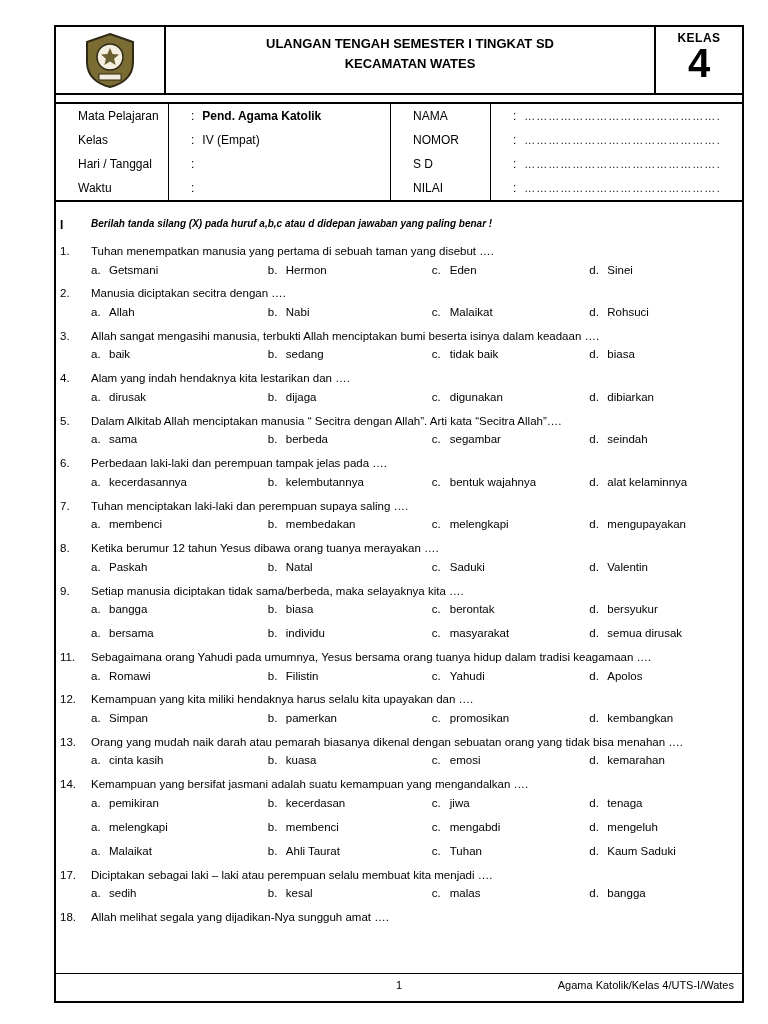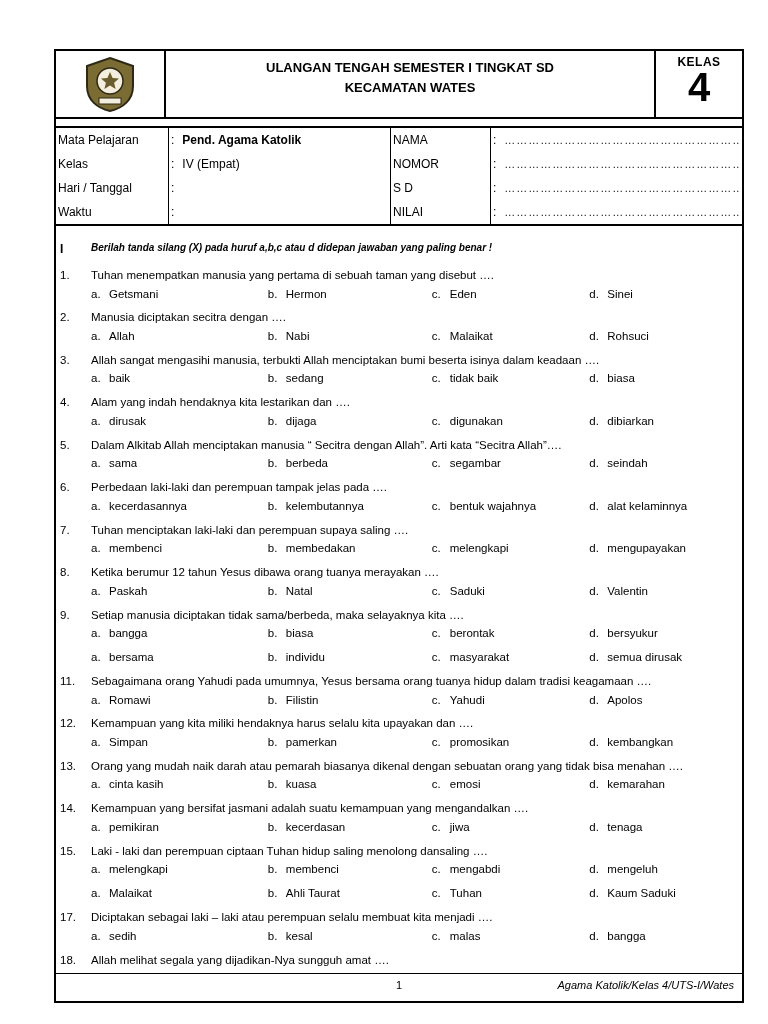--- a/index.html
+++ b/index.html
@@ -1,32 +1,32 @@
 <!DOCTYPE html>
 <html><head>
 <meta charset="utf-8">
 <style>
   html,body{margin:0;padding:0;background:#ffffff;}
   body{width:768px;height:1024px;font-family:"Liberation Sans",sans-serif;color:#000;-webkit-font-smoothing:antialiased;}
   .sheet{position:relative;width:768px;height:1024px;background:#fff;overflow:hidden;}
-  .border-box{position:absolute;left:54px;top:25px;right:24px;bottom:21px;border:2px solid #000;display:flex;flex-direction:column;background:#fff;margin-top:24px;}
+  .border-box{position:absolute;left:54px;top:25px;right:24px;bottom:21px;border:2px solid #000;display:flex;flex-direction:column;background:#fff;}
 
   
   .header{display:flex;border-bottom:2px solid #000;height:66px;flex:0 0 auto;}
   .logo-cell{width:108px;border-right:2px solid #000;display:flex;align-items:center;justify-content:center;}
   .title-cell{flex:1;text-align:center;font-weight:bold;font-size:13px;line-height:1.5;padding-top:7px;}
   .kelas-cell{width:86px;border-left:2px solid #000;text-align:center;padding-top:4px;}
   .kelas-label{font-size:12px;font-weight:bold;letter-spacing:.5px;}
   .kelas-value{font-size:40px;font-weight:bold;line-height:1.0;margin-top:-2px;}
 
   .gap{height:7px;flex:0 0 auto;}
 
   
   .info{border-top:2px solid #000;border-bottom:2px solid #000;display:grid;grid-template-columns:112px 222px 100px 1fr;grid-auto-rows:24px;flex:0 0 auto;}
-  .info .cell{display:flex;align-items:center;font-size:12px;padding:0 2px;overflow:hidden;white-space:nowrap;}
+  .info .cell{display:flex;align-items:center;font-size:12px;padding:0 22px;overflow:hidden;white-space:nowrap;}
   .info .vline{border-left:1px solid #000;}
   .colon{margin-right:8px;}
   .val.bold{font-weight:bold;}
   .dots{flex:1;overflow:hidden;white-space:nowrap;letter-spacing:1px;font-size:11px;color:#111;}
 
   
   .section-row{display:flex;margin:16px 0 12px 0;padding-left:4px;flex:0 0 auto;}
   .section-num{width:31px;font-weight:bold;font-size:12px;}
   .section-text{font-weight:bold;font-style:italic;font-size:10px;}
 
@@ -36,21 +36,21 @@
   .q-line{display:flex;font-size:11.5px;line-height:1.35;}
   .q-num{width:31px;flex:0 0 auto;}
   .q-text{flex:1;}
   .options{display:grid;grid-template-columns:27.5% 25.5% 24.5% 22.5%;margin-left:31px;margin-top:3px;font-size:11.5px;line-height:1.3;}
   .option{display:flex;white-space:nowrap;overflow:hidden;}
   .opt-letter{width:18px;flex:0 0 auto;}
 
   
   .footer{flex:0 0 auto;border-top:1px solid #000;height:27px;position:relative;margin-top:auto;}
   .page-num{position:absolute;left:0;right:0;text-align:center;top:5px;font-size:11px;}
-  .doc-ref{position:absolute;right:8px;top:5px;font-size:11px;font-style:italic;}
+  .doc-ref{position:absolute;right:8px;top:5px;font-size:11px;}
 </style>
 </head>
 <body>
 
 <div class="sheet">
   <div class="border-box">
 
     <div class="header">
       <div class="logo-cell">
         <svg width="54" height="56" viewBox="0 0 54 56">
@@ -465,24 +465,20 @@
         <span class="opt-text">jiwa</span>
       </div>
       <div class="option">
         <span class="opt-letter">d.</span>
         <span class="opt-text">tenaga</span>
       </div>
     </div>
   </div>
 
   <div class="question">
-    <div class="q-line">
-      <div class="q-num">15.</div>
-      <div class="q-text">Laki - laki dan perempuan ciptaan Tuhan hidup saling menolong dansaling ….</div>
-    </div>
     <div class="options">
       <div class="option">
         <span class="opt-letter">a.</span>
         <span class="opt-text">melengkapi</span>
       </div>
       <div class="option">
         <span class="opt-letter">b.</span>
         <span class="opt-text">membenci</span>
       </div>
       <div class="option">

